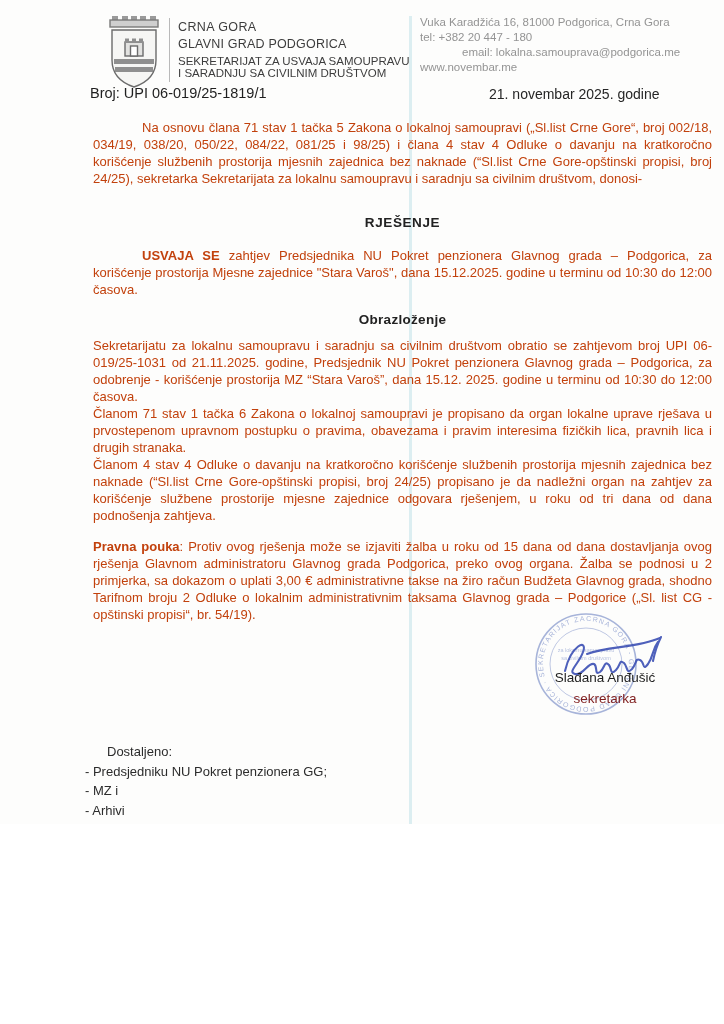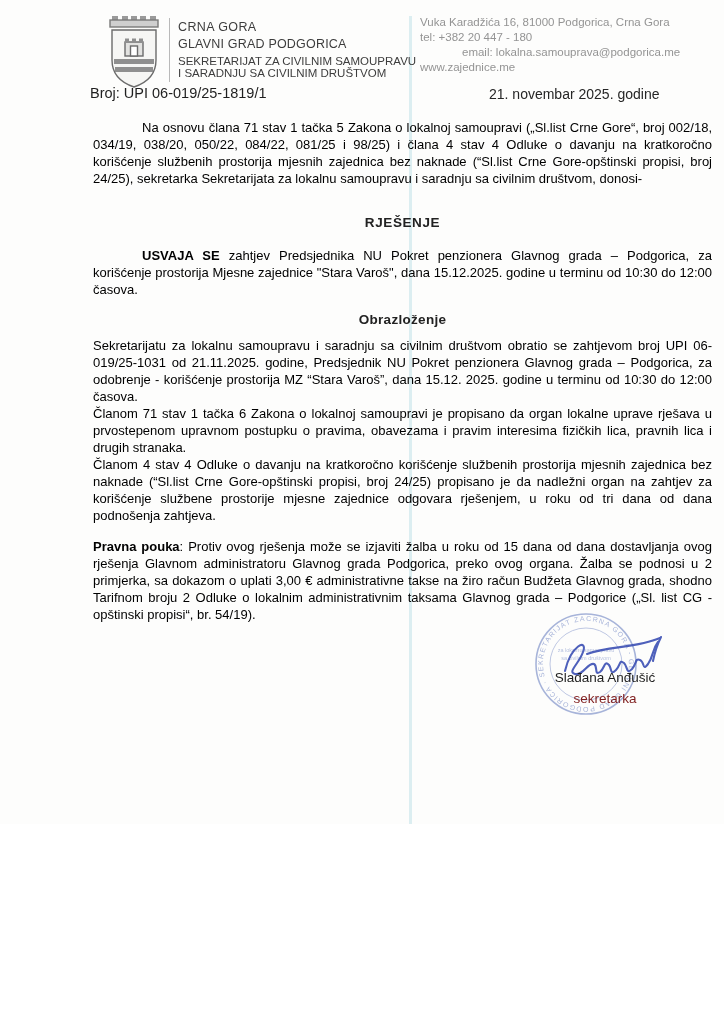--- a/index.html
+++ b/index.html
@@ -22,21 +22,21 @@
   .h-c1 { left:420px; top:16px; }
   .h-c2 { left:420px; top:31px; }
   .h-c3 { left:420px; top:46px;margin-left:42px; }
   .h-c4 { left:420px; top:61px; }
   .broj-line { left:90px; top:85px; font-size:14.5px; color:#1f1f1f; }
   .date-line { left:489px; top:86px; font-size:14px; color:#262626; }
 
   
   .tblock {
     position:absolute; left:93px; width:619px;
-    font-size:13px; line-height:17px; text-align:justify; color:#000000;
+    font-size:13px; line-height:17px; text-align:justify; color:#c2410c;
   }
   .tblock p { margin:0; }
   .intro { top:119px; text-indent:49px; }
   .heading { position:absolute; left:93px; width:619px; text-align:center; font-weight:bold; color:#222; }
   .heading-rjesenje { top:215px; font-size:13.5px; letter-spacing:0.6px; }
   .decision { top:247px; text-indent:49px; }
   .heading-obrazlozenje { top:312px; font-size:13.5px; letter-spacing:0.3px; }
   .obrazlozenje { top:337px; }
   .pravna { top:538px; }
   b.inline-bold { font-weight:bold; }
@@ -78,27 +78,27 @@
 
       <rect x="10" y="45" width="40" height="5" fill="#8f8f8f" stroke="none"></rect>
       <rect x="11" y="53" width="38" height="5" fill="#8f8f8f" stroke="none"></rect>
     </g>
   </svg>
 
   <div class="org-divider"></div>
 
   <div class="hline h-org1">CRNA GORA</div>
   <div class="hline h-org2">GLAVNI GRAD PODGORICA</div>
-  <div class="hline h-org3">SEKRETARIJAT ZA CIVILNIM SAMOUPRAVU</div>
+  <div class="hline h-org3">SEKRETARIJAT ZA USVAJA SAMOUPRAVU</div>
   <div class="hline h-org4">I SARADNJU SA CIVILNIM DRUŠTVOM</div>
 
   <div class="hline contact h-c1">Vuka Karadžića 16, 81000 Podgorica, Crna Gora</div>
   <div class="hline contact h-c2">tel: +382 20 447 - 180</div>
   <div class="hline contact h-c3">email: lokalna.samouprava@podgorica.me</div>
-  <div class="hline contact h-c4">www.zajednice.me</div>
+  <div class="hline contact h-c4">www.novembar.me</div>
 
   <div class="hline broj-line">Broj: UPI 06-019/25-1819/1</div>
   <div class="hline date-line">21. novembar 2025. godine</div>
 
   <div class="tblock intro">Na osnovu člana 71 stav 1 tačka 5 Zakona o lokalnoj samoupravi („Sl.list Crne Gore“, broj 002/18, 034/19, 038/20, 050/22, 084/22, 081/25 i 98/25) i člana 4 stav 4 Odluke o davanju na kratkoročno korišćenje službenih prostorija mjesnih zajednica bez naknade (“Sl.list Crne Gore-opštinski propisi, broj 24/25), sekretarka Sekretarijata za lokalnu samoupravu i saradnju sa civilnim društvom, donosi-</div>
 
   <div class="heading heading-rjesenje">RJEŠENJE</div>
 
   <div class="tblock decision"><b class="inline-bold">USVAJA SE</b><span> zahtjev Predsjednika NU Pokret penzionera Glavnog grada – Podgorica, za korišćenje prostorija Mjesne zajednice "Stara Varoš", dana 15.12.2025. godine u terminu od 10:30 do 12:00 časova.</span></div>
 
@@ -131,14 +131,20 @@
     <g fill="none" stroke="#3c50b4" stroke-width="2.1" stroke-linecap="round" opacity="0.9">
       <path d="M 8 40 C 14 14, 31 7, 26 21 C 22 33, 10 41, 18 43 C 26 45, 31 31, 37 33 C 41 35, 37 45, 43 41 C 48 37, 47 29, 52 34 C 55 38, 53 45, 59 39 C 64 34, 62 28, 67 32 C 71 36, 69 44, 75 38 C 80 32, 78 27, 83 29 C 88 31, 85 41, 91 33 C 97 24, 95 19, 101 11"></path>
       <path d="M 30 23 C 52 15, 80 17, 103 7"></path>
       <path d="M 96 30 C 98 20, 100 14, 104 6"></path>
     </g>
   </svg>
 
   <div class="sig-name">Slađana Anđušić</div>
   <div class="sig-title">sekretarka</div>
 
+  <div class="distribution">
+    <div class="dist-label">Dostaljeno:</div>
+    <div>- Predsjedniku NU Pokret penzionera GG;</div>
+    <div>- MZ i</div>
+    <div>- Arhivi</div>
+  </div>
 
 </div>
 
 </body></html>

